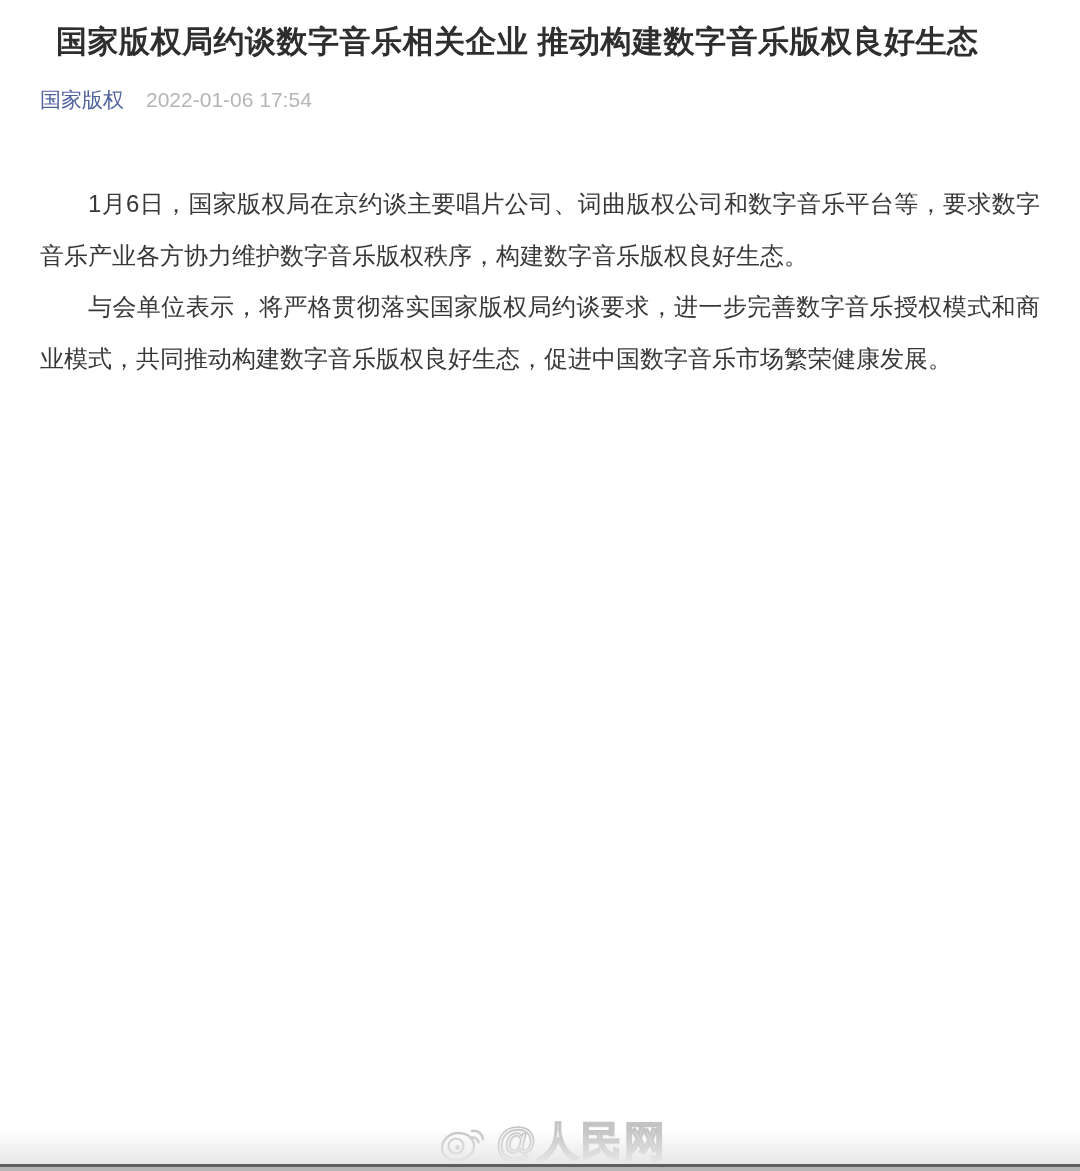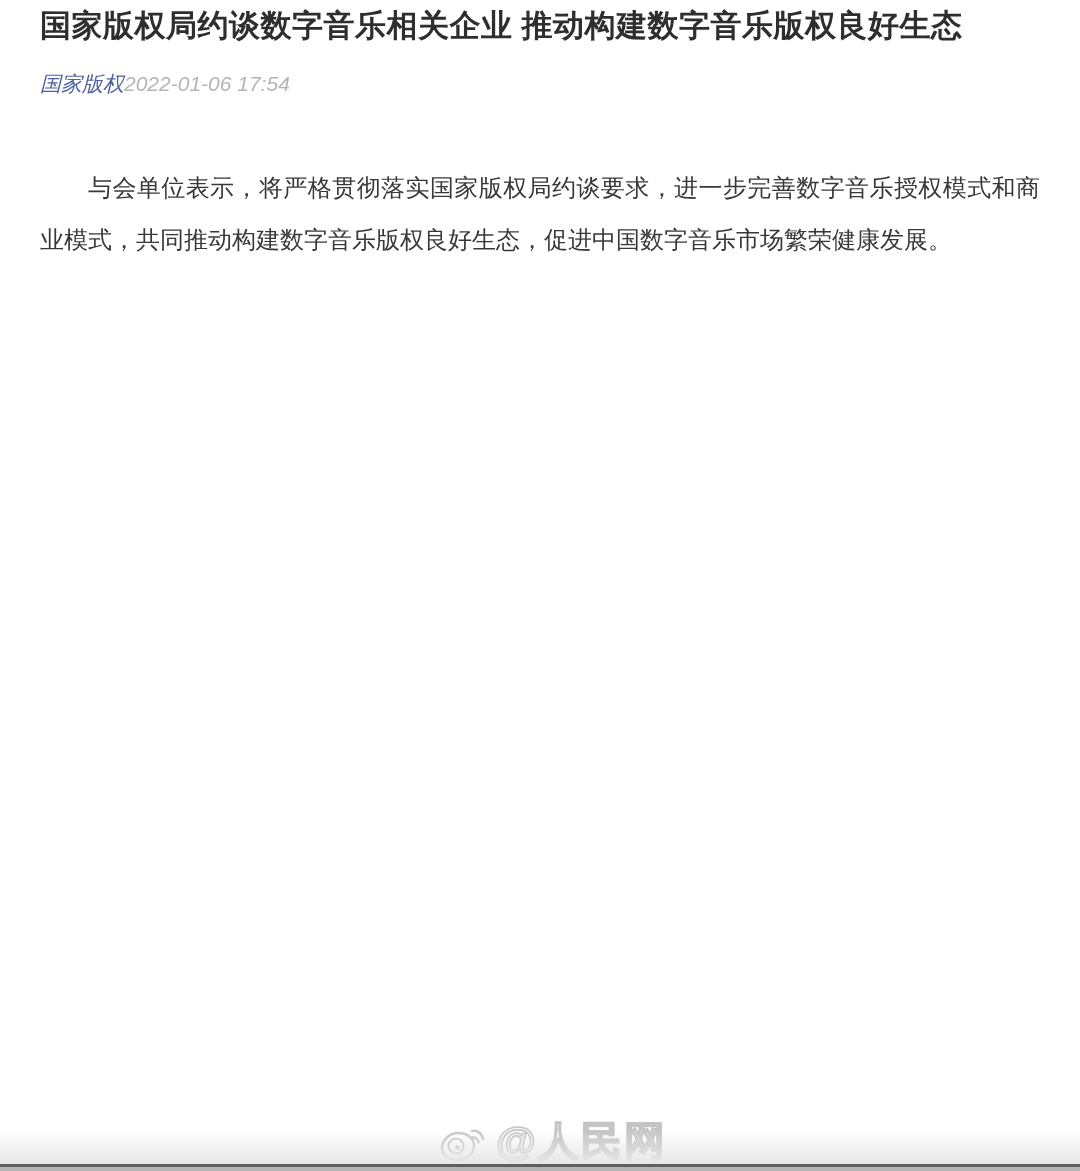--- a/index.html
+++ b/index.html
@@ -12,33 +12,33 @@
     width: 1080px;
     height: 1171px;
     background: #ffffff;
     overflow: hidden;
     margin: 0 auto;
   }
   .article {
     padding: 6px 40px 0 40px;
   }
   .title {
-    margin: 0;
+    margin: 16px;
     font-size: 31px;
     font-weight: 600;
     color: #2e2e2e;
     line-height: 1.3;
     letter-spacing: 0.5px;
   }
   .meta {
     margin-top: 24px;
     display: flex;
     align-items: baseline;
+    gap: 22px;
     font-size: 21px;
-    font-style: italic;
   }
   .source {
     color: #50629e;
     text-decoration: none;
     cursor: pointer;
   }
   .time {
     color: #b5b5b5;
     text-align: right;
   }
@@ -99,20 +99,21 @@
 <body>
 
 <div class="page">
   <div class="article">
     <h1 class="title">国家版权局约谈数字音乐相关企业 推动构建数字音乐版权良好生态</h1>
     <div class="meta">
       <a class="source" href="#">国家版权</a>
       <span class="time">2022-01-06 17:54</span>
     </div>
     <div class="content">
+      <p>1月6日，国家版权局在京约谈主要唱片公司、词曲版权公司和数字音乐平台等，要求数字音乐产业各方协力维护数字音乐版权秩序，构建数字音乐版权良好生态。</p>
       <p>与会单位表示，将严格贯彻落实国家版权局约谈要求，进一步完善数字音乐授权模式和商业模式，共同推动构建数字音乐版权良好生态，促进中国数字音乐市场繁荣健康发展。</p>
     </div>
   </div>
 
   <div class="watermark">
     <span class="wm-icon">
       <svg width="52" height="46" viewBox="0 0 52 46" fill="none" xmlns="http://www.w3.org/2000/svg">
         <path d="M20 14 C29 14 36 19 36 27 C36 35 28 41 19 41 C10 41 4 36 4 29 C4 21 12 14 20 14 Z" fill="rgba(255,255,255,0.6)" stroke="rgba(185,185,185,0.95)" stroke-width="2.4"></path>
         <circle cx="18" cy="27" r="7.5" fill="none" stroke="rgba(185,185,185,0.95)" stroke-width="2.2"></circle>
         <circle cx="19.5" cy="28.5" r="2.4" fill="rgba(185,185,185,0.95)"></circle>

